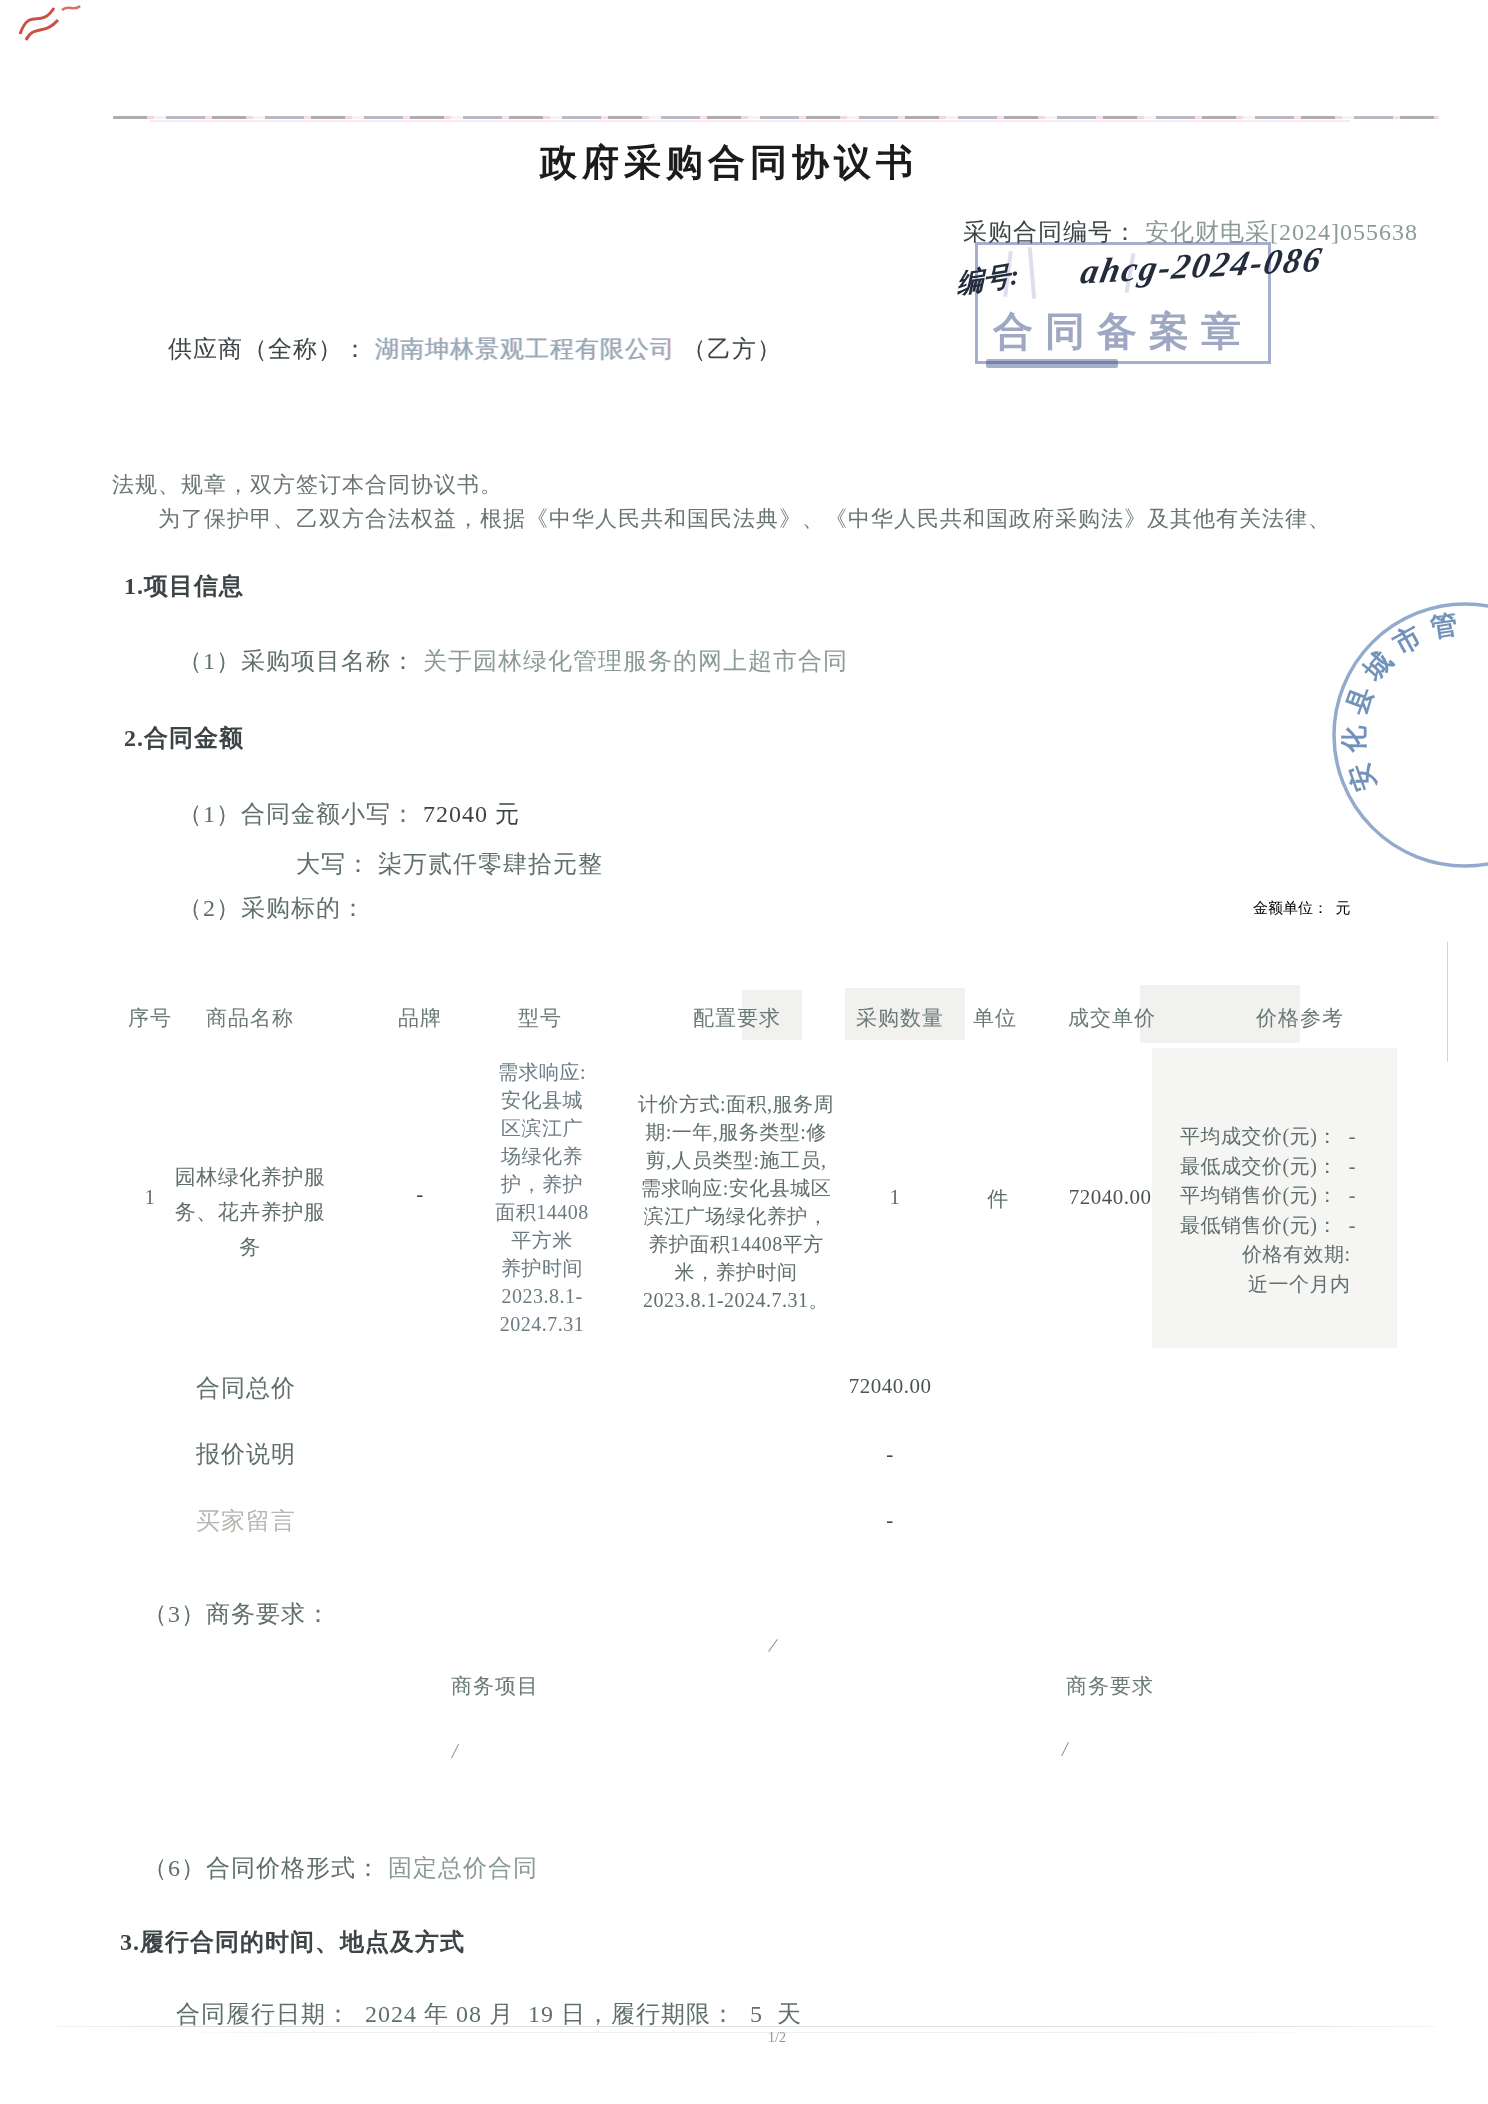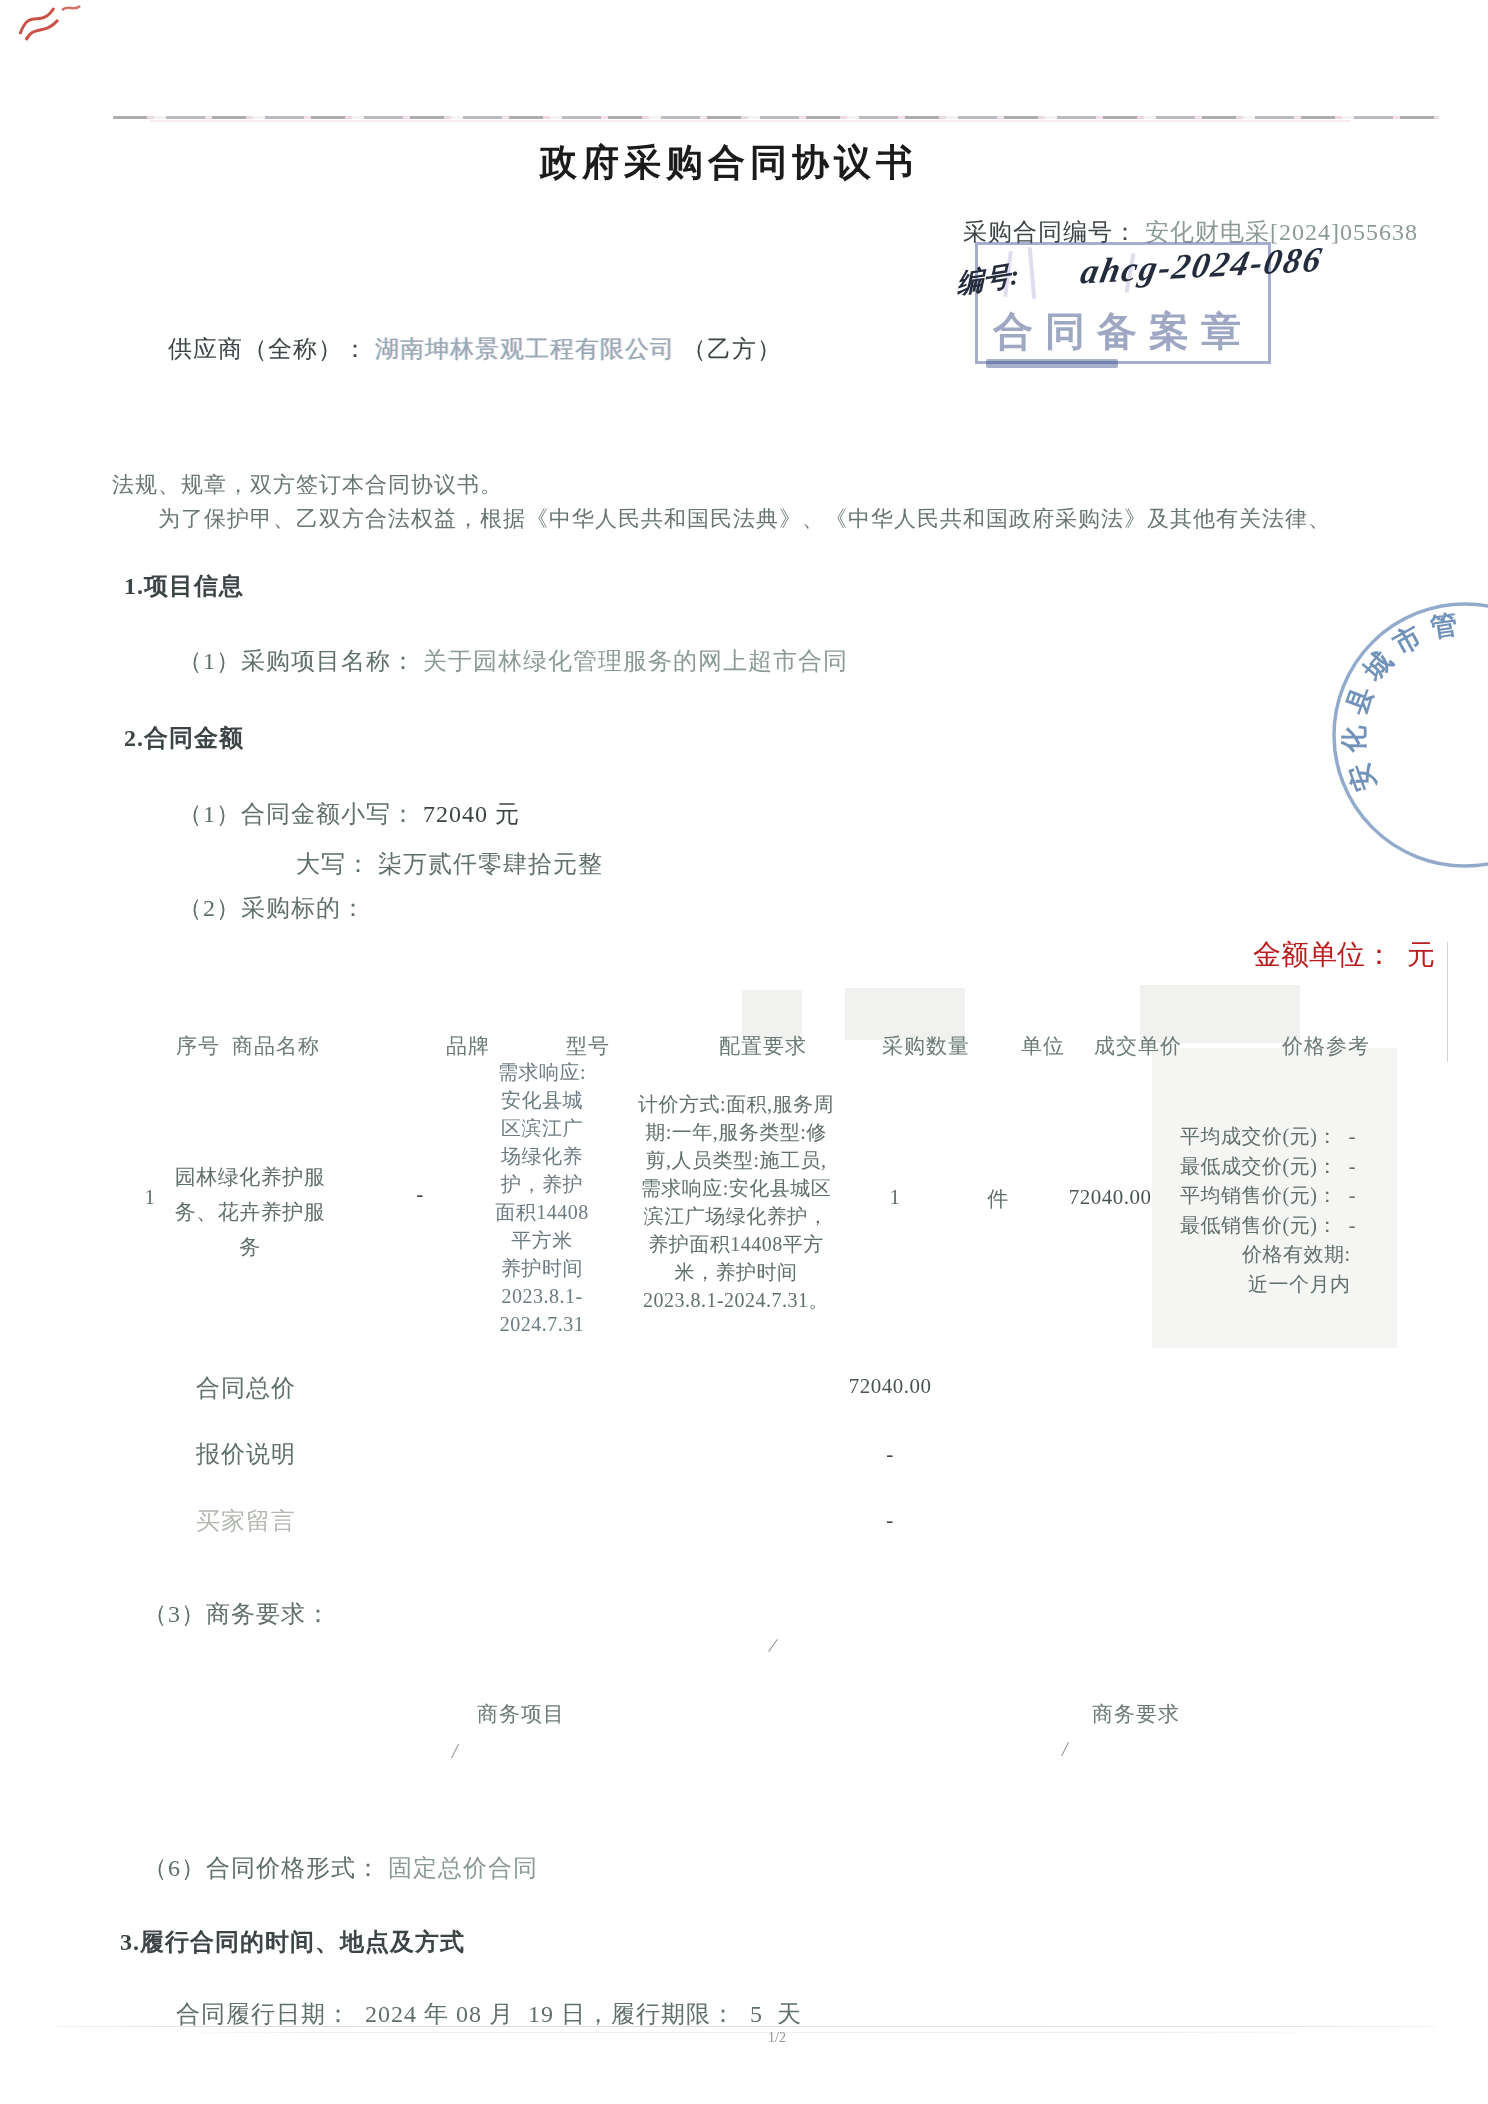--- a/index.html
+++ b/index.html
@@ -9,21 +9,21 @@
   .t{font-size:24px;letter-spacing:1px;white-space:nowrap;}
   .title{font-size:37px;font-weight:700;letter-spacing:5px;color:#1b1b1b;text-align:center;}
   .dark{color:#3c4446;}
   .mid{color:#5f6f6a;}
   .faded{color:#8a9a94;}
   .vfaded{color:#b3b8b0;}
   .ghost{color:#98a8b5;text-shadow:1px 0 rgba(205,125,165,.35),-1px 0 rgba(120,200,205,.35);}
   .bold{font-weight:700;}
   .center{text-align:center;}
   .right{text-align:right;}
-  .th{width:140px;text-align:right;font-size:21px;color:#6a7a74;letter-spacing:1px;margin-top:28px;}
+  .th{width:140px;text-align:center;font-size:21px;color:#6a7a74;letter-spacing:1px;}
   .cell{font-size:21px;color:#5f6f6a;letter-spacing:0.5px;}
   .lines .ln{white-space:pre;}
   .scanline{height:3px;border-radius:1px;opacity:.75;
     background:repeating-linear-gradient(90deg,
       rgba(55,55,60,.55) 0 34px, rgba(205,120,170,.4) 34px 41px,
       rgba(60,60,60,.08) 41px 53px, rgba(70,70,95,.5) 53px 92px,
       rgba(230,120,185,.33) 92px 99px);}
   .graybox{background:#f1f1ef;}
   .stamp-rect{border:3px solid rgba(75,95,155,.5);}
   .stamp-rect .stamp-word{position:absolute;left:0;right:0;bottom:2px;text-align:center;
@@ -101,21 +101,21 @@
   <div class="abs t" style="left:178px;top:798px;">
     <span class="mid">（1）合同金额小写：</span>
     <span class="dark">72040 元</span>
   </div>
   <div class="abs t" style="left:296px;top:848px;">
     <span class="mid">大写：</span>
     <span class="mid">柒万贰仟零肆拾元整</span>
   </div>
   <div class="abs t mid" style="left:178px;top:892px;">（2）采购标的：</div>
 
-  <div class="abs" style="left:1253px;top:936px;font-size:28px;color:#b91c1c;white-space:pre;">金额单位：  元</div>
+  <div class="abs" style="left:1253px;top:899px;font-size:15px;color:#000000;white-space:pre;">金额单位：  元</div>
   <div class="abs" style="left:1447px;top:942px;width:1px;height:120px;background:#d4d4d0;"></div>
 
   <div class="abs graybox" style="left:742px;top:990px;width:60px;height:50px;"></div>
   <div class="abs graybox" style="left:845px;top:988px;width:120px;height:52px;"></div>
   <div class="abs graybox" style="left:1140px;top:985px;width:160px;height:58px;"></div>
   <div class="abs graybox" style="left:1152px;top:1048px;width:245px;height:300px;background:#f5f5f3;"></div>
 
   <div class="abs th" style="left:80px;top:1004px;">序号</div>
   <div class="abs th" style="left:180px;top:1004px;">商品名称</div>
   <div class="abs th" style="left:350px;top:1004px;">品牌</div>

